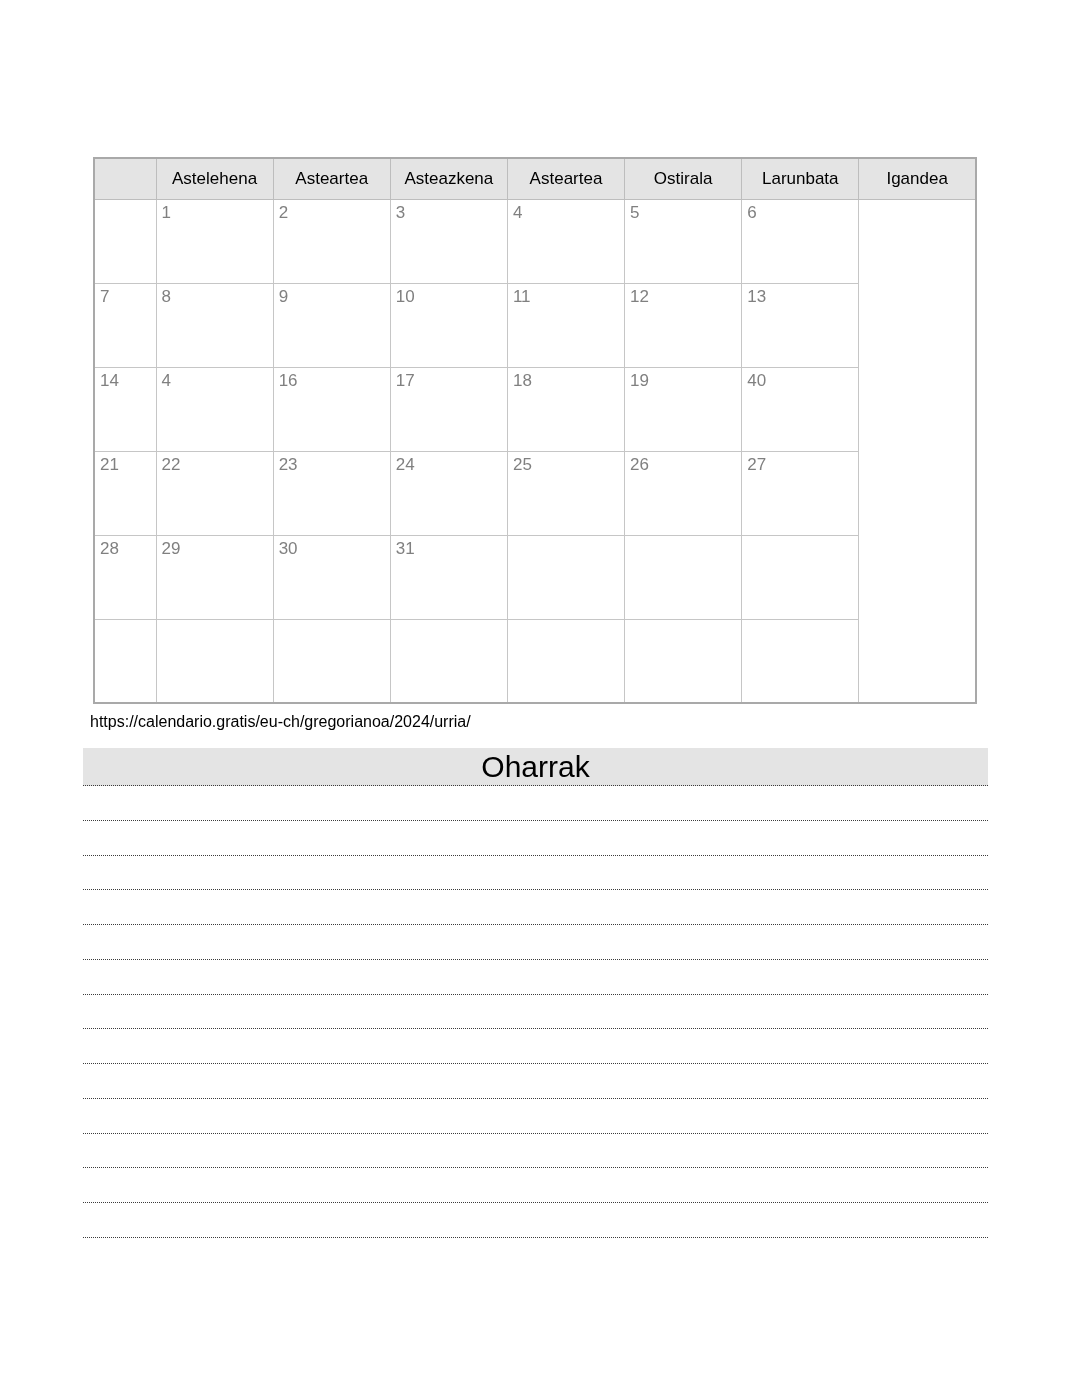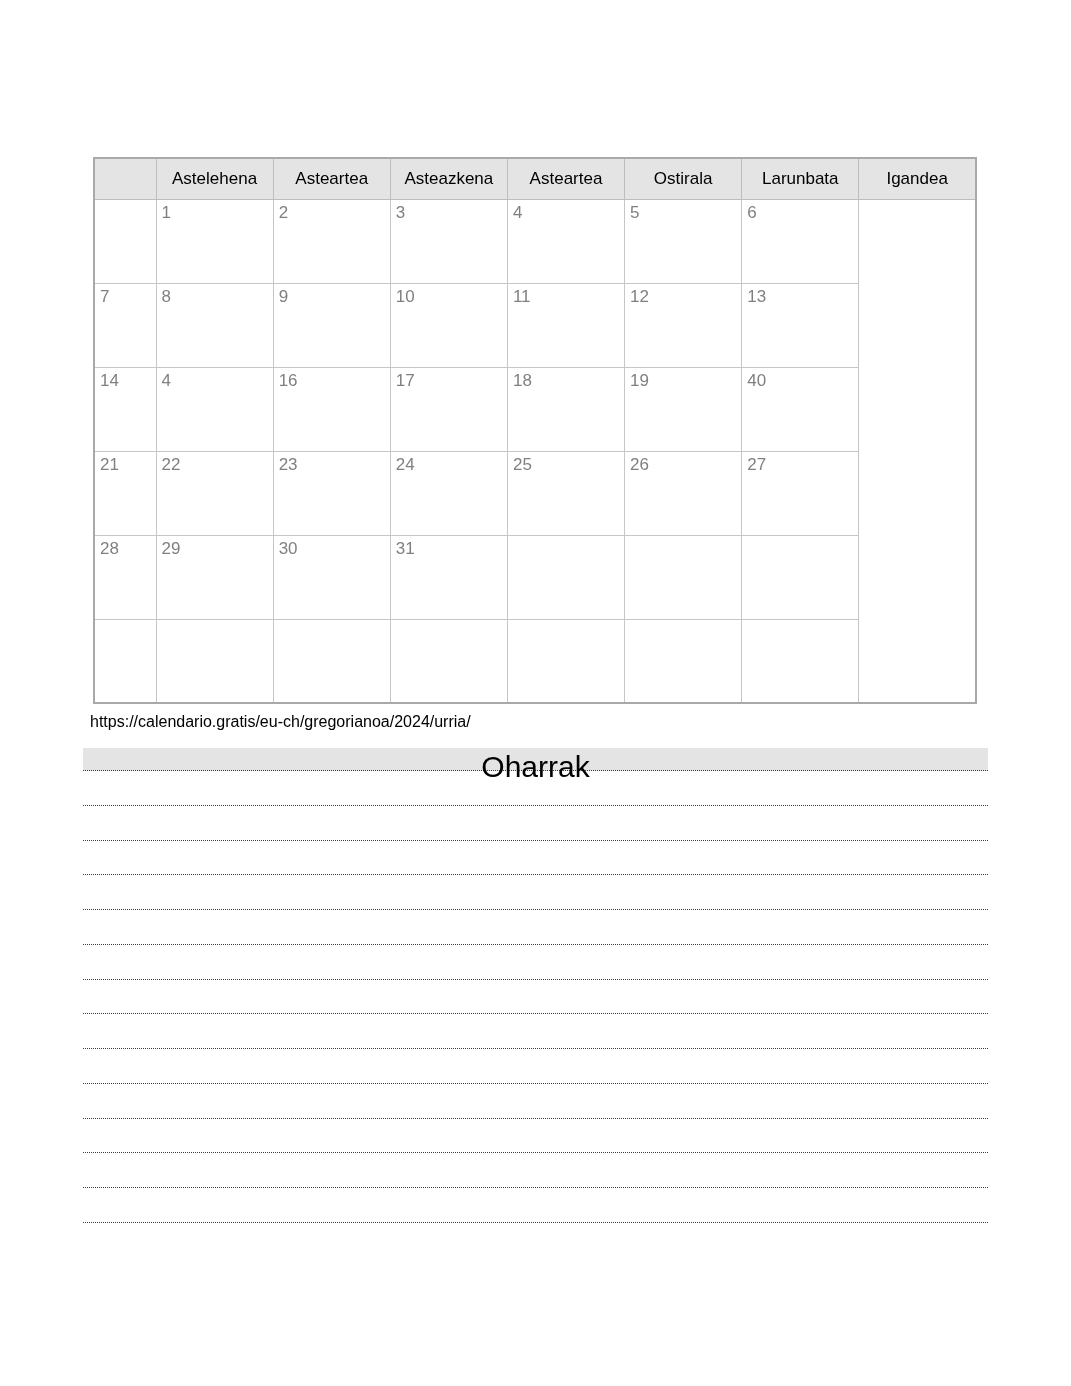--- a/index.html
+++ b/index.html
@@ -55,21 +55,21 @@
   
   .source-url {
     position:absolute; top:711px; left:90px;
     font-size:16px; line-height:22px; color:#000;
   }
 
   
   .notes { position:absolute; top:748px; left:83px; width:905px; }
   .notes-header {
     background:#e4e4e4;
-    height:23px;
+    height:38px;
     border-bottom:1px dotted #3c3c3c;
     text-align:center;
   }
   .notes-header span {
     font-size:30px; line-height:38px; font-weight:400; color:#000;
   }
   .note-line {
     height:34.75px;
     border-bottom:1px dotted #3c3c3c;
   }

